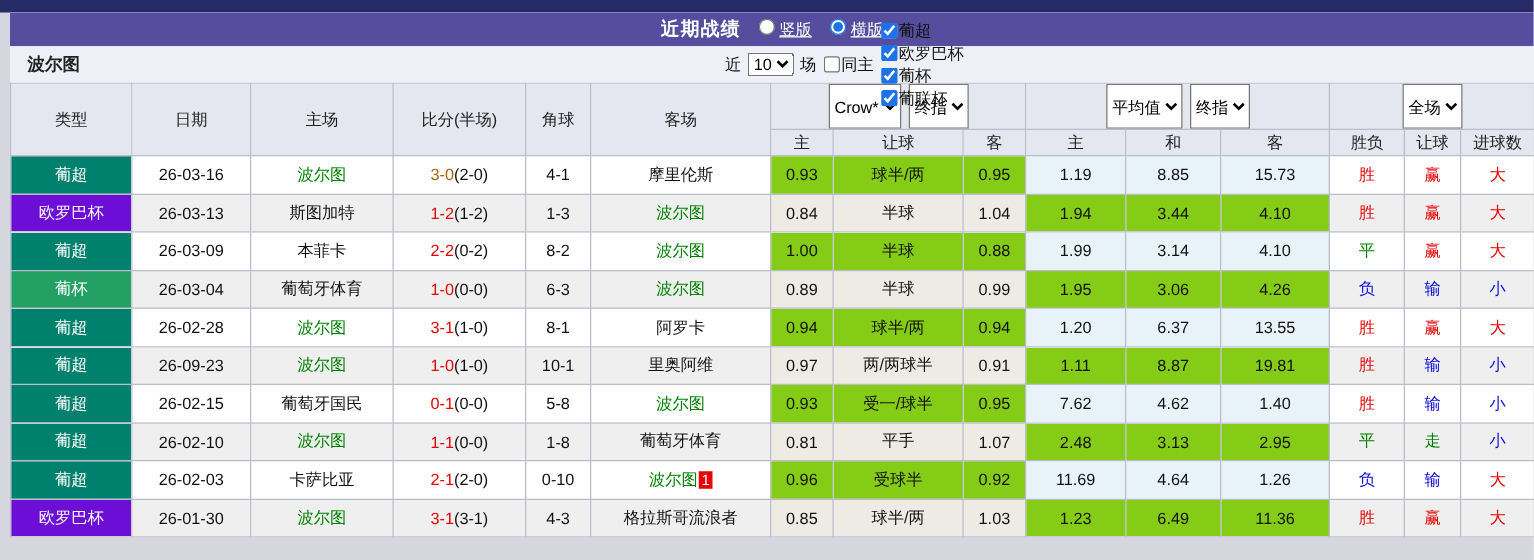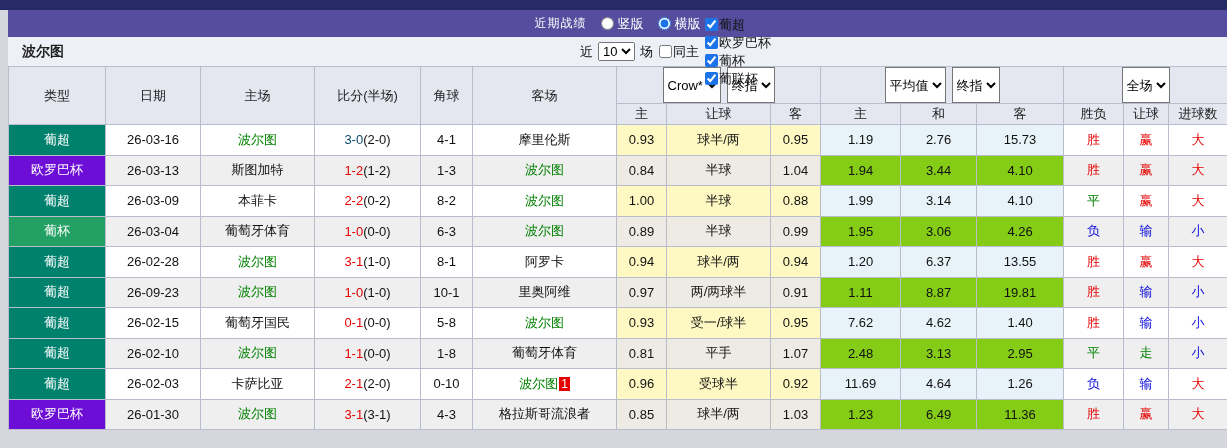--- a/index.html
+++ b/index.html
@@ -11,22 +11,22 @@
     color:#111;
   }
   .top-strip { width:1227px; height:10px; background:#262b68; }
   .content { margin-left:8px; width:1219px; background:#fff; }
 
   
   .titlebar {
     height:27px; background:#564d9e; color:#fff;
     display:flex; align-items:center; justify-content:center; gap:14px;
   }
-  .titlebar .ttl { font-size:12px; font-weight:normal; letter-spacing:1px; }
-  .titlebar label { display:flex; align-items:center; gap:4px; font-size:13px; cursor:pointer; }
+  .titlebar .ttl { font-size:15px; font-weight:bold; letter-spacing:1px; }
+  .titlebar label { display:flex; align-items:flex-start; gap:4px; font-size:13px; cursor:pointer;text-decoration:underline; }
   .titlebar input[type=radio] { width:13px; height:13px; accent-color:#1a73e8; }
 
   
   .toolbar {
     height:29px; background:#eef0f7; position:relative;
     display:flex; align-items:center; justify-content:center;
   }
   .toolbar .team {
     position:absolute; left:14px; font-weight:bold; font-size:14px; color:#222;
   }
@@ -39,21 +39,21 @@
   table { border-collapse:collapse; table-layout:fixed; width:1219px; }
   th, td { border:1px solid #b9bcca; text-align:center; vertical-align:middle; overflow:hidden; white-space:nowrap; }
   thead th { background:#e4e6f0; font-weight:normal; color:#222; }
   tr.h1 th { height:22px; }
   tr.h1 th[rowspan] { height:43px; }
   tr.h2 th { height:21px; }
   .ddcell select { font-size:13px; height:36px; margin:0 3px; background:#fff; }
   tbody td { height:30.5px; }
   tbody tr.odd td { background:#ffffff; }
   tbody tr.even td { background:#efefef; }
-  tbody tr.odd td.asian { background:#fef9c3; }
+  tbody tr.odd td.asian { background:#84cc16; }
   tbody tr.even td.asian { background:#edebe4; }
   tbody tr.odd td.euro { background:#e8f3f9; }
   tbody tr.even td.euro { background:#84cc16; }
   td.league { color:#fff; font-size:13px; }
   td.score .half { color:#111; }
   .team-link { color:#008000; }
   .red-badge { background:#e60000; color:#fff; padding:0 2px; font-size:12px; margin-left:1px; }
   td.res { font-size:13px; }
 
   
@@ -161,28 +161,28 @@
         <th>胜负</th>
         <th>让球</th>
         <th>进球数</th>
       </tr>
     </thead>
     <tbody id="match-tbody">
         <tr class="odd">
           <td class="league" style="background: rgb(0, 129, 109);">葡超</td>
           <td>26-03-16</td>
           <td><span class="team-link">波尔图</span></td>
-          <td class="score"><span style="color: #0c4a6e;">3-0</span><span class="half">(2-0)</span></td>
+          <td class="score"><span style="color: #a16207;">3-0</span><span class="half">(2-0)</span></td>
           <td>4-1</td>
           <td><span class="">摩里伦斯</span></td>
           <td class="asian">0.93</td>
           <td class="asian">球半/两</td>
           <td class="asian">0.95</td>
           <td class="euro">1.19</td>
-          <td class="euro">2.76</td>
+          <td class="euro">8.85</td>
           <td class="euro">15.73</td>
           <td class="res" style="color: rgb(230, 0, 0);">胜</td>
           <td class="res" style="color: rgb(230, 0, 0);">赢</td>
           <td class="res" style="color: rgb(230, 0, 0);">大</td>
         </tr>
         <tr class="even">
           <td class="league" style="background: rgb(108, 14, 214);">欧罗巴杯</td>
           <td>26-03-13</td>
           <td><span class="">斯图加特</span></td>
           <td class="score"><span style="color: rgb(230, 0, 0);">1-2</span><span class="half">(1-2)</span></td>

